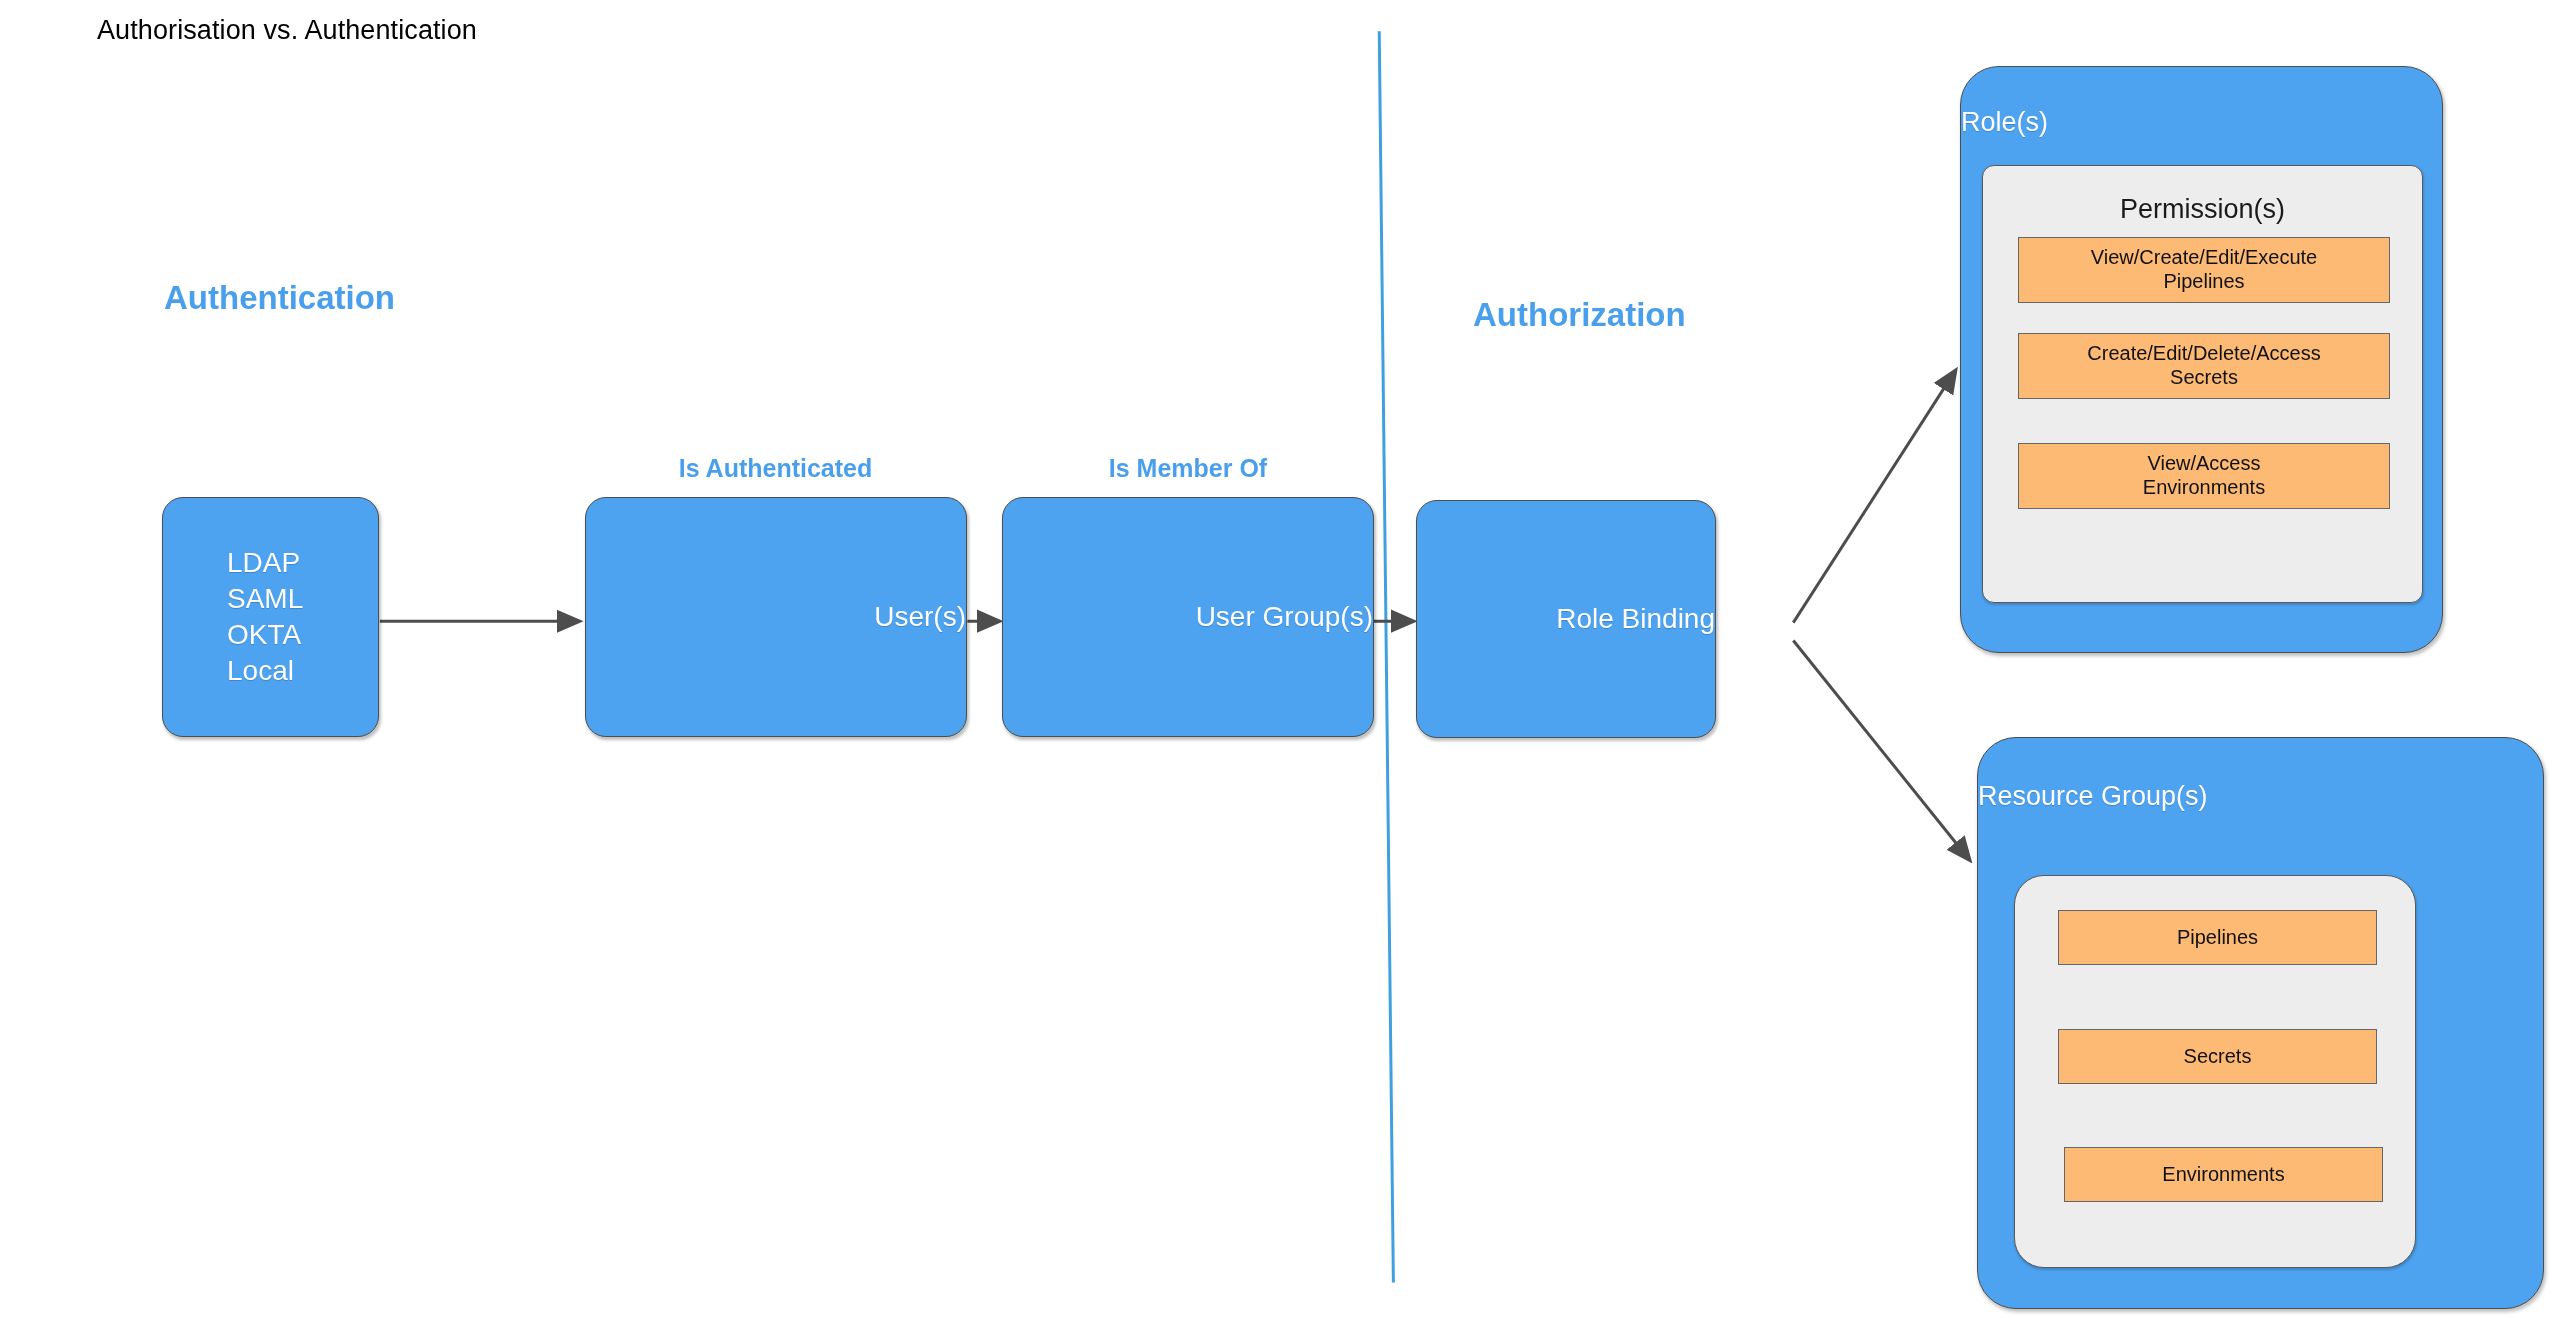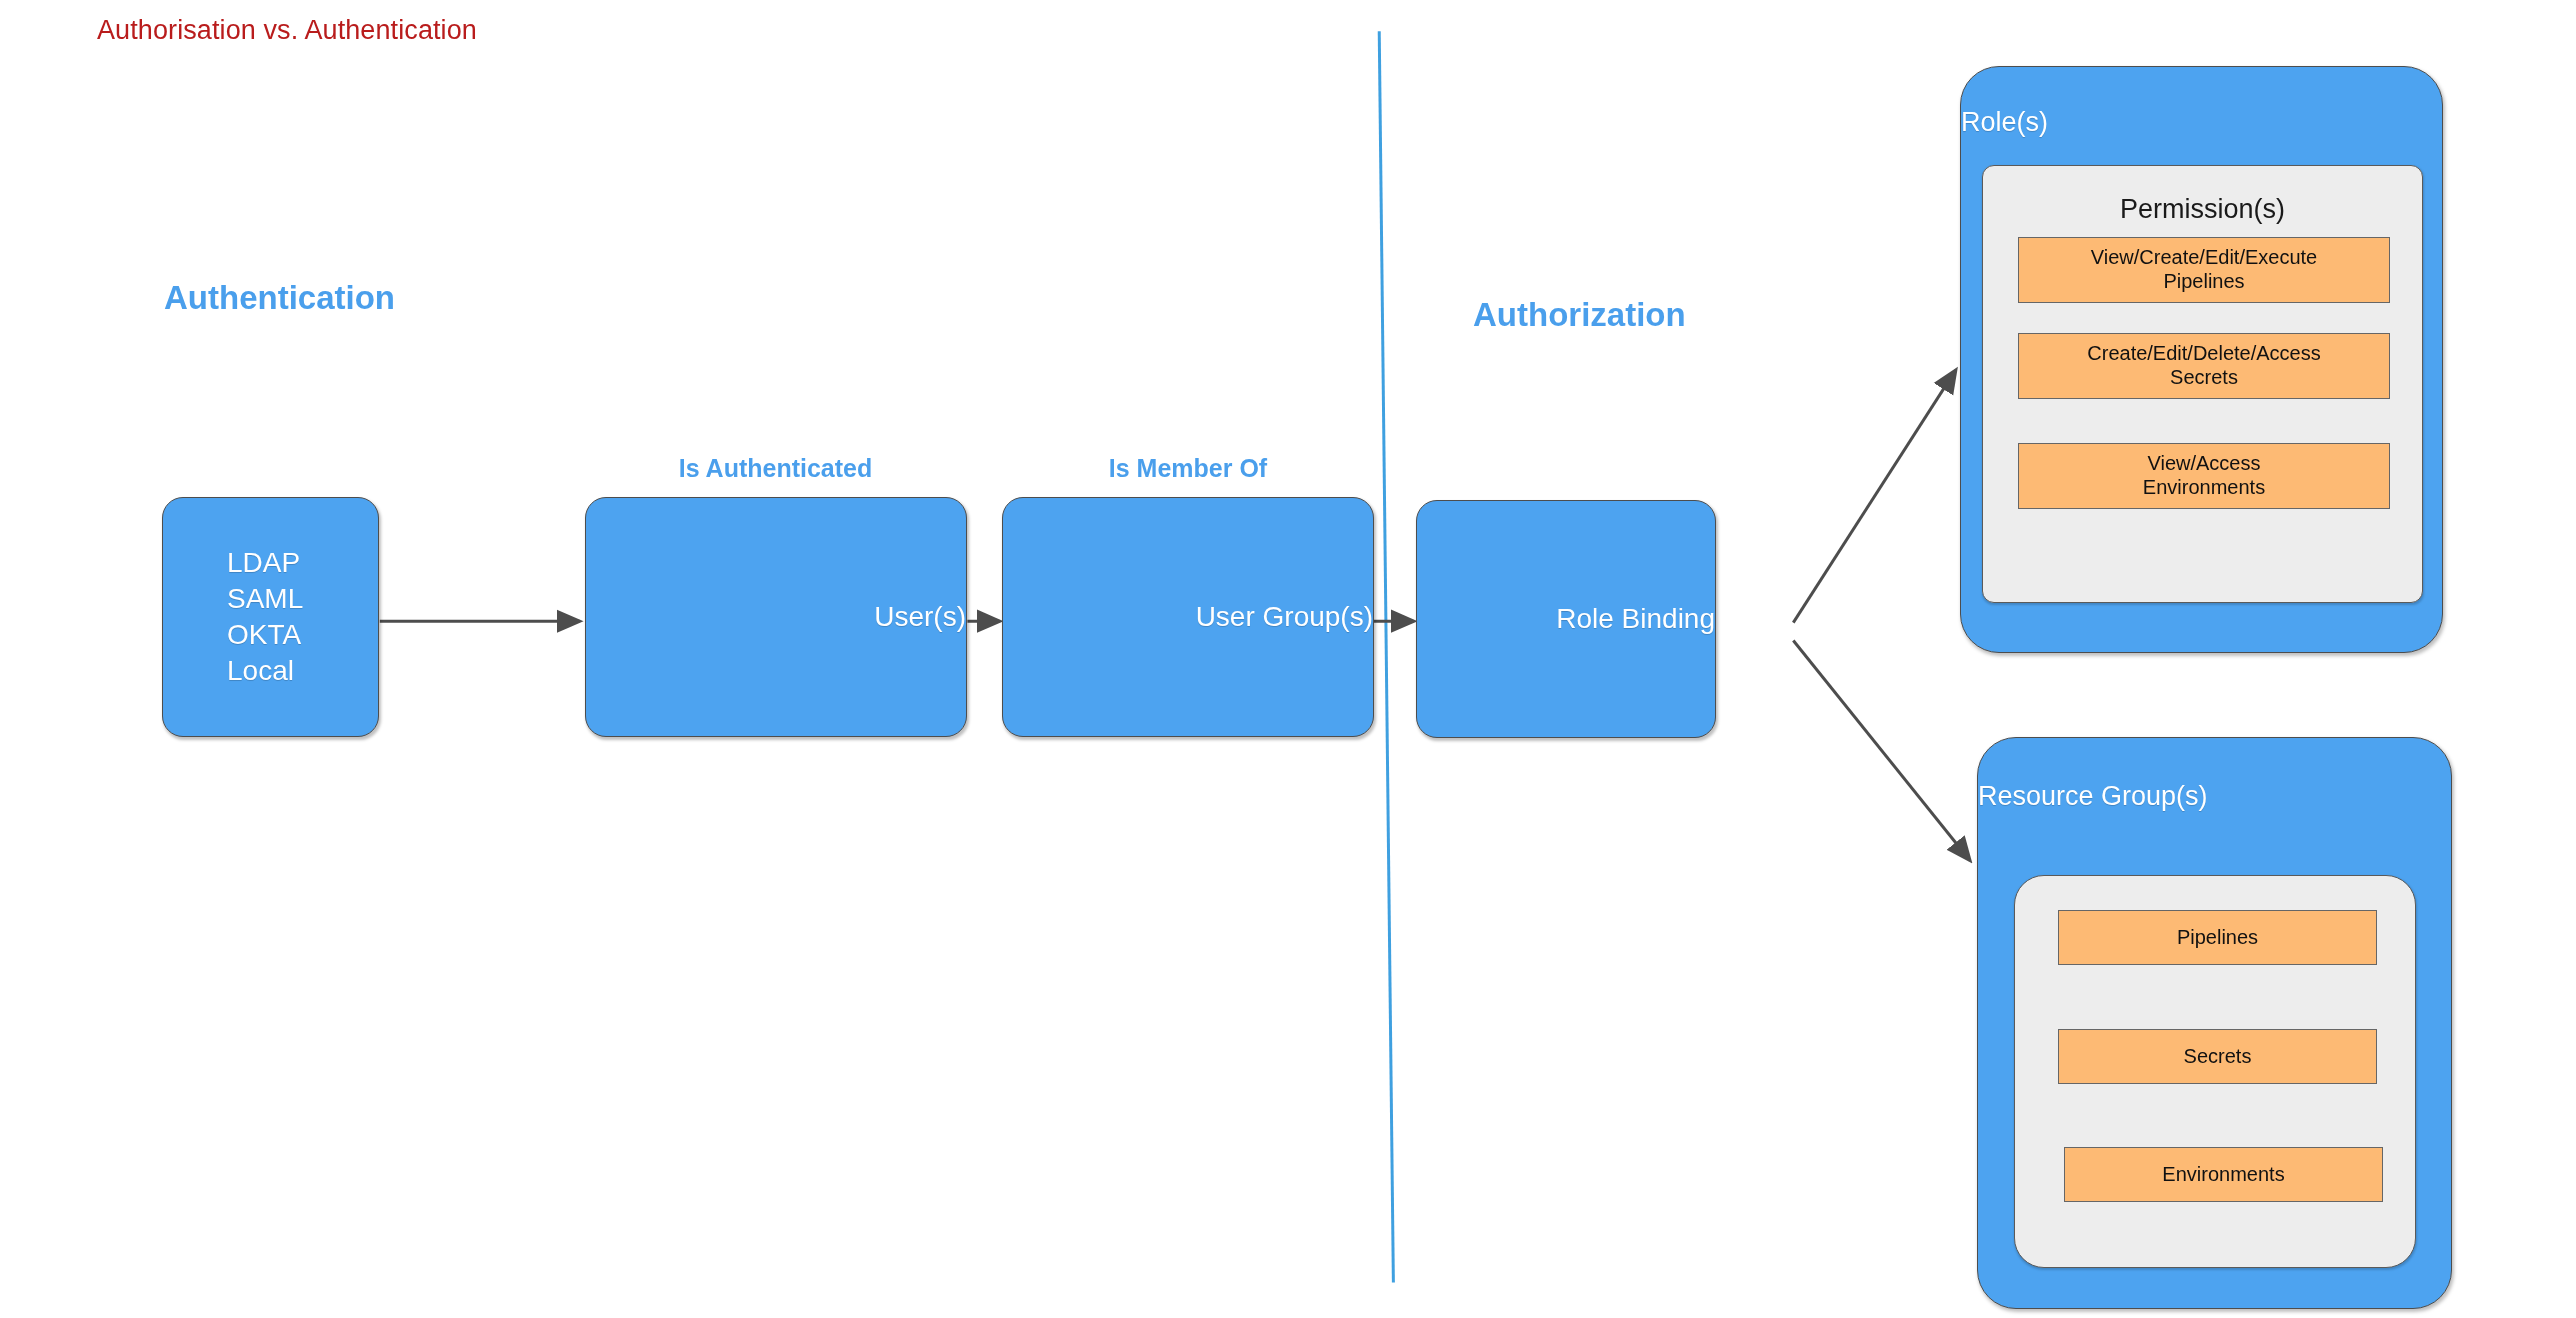--- a/index.html
+++ b/index.html
@@ -6,21 +6,21 @@
   body{
     width:2576px;height:1319px;position:relative;overflow:hidden;
     font-family:"Liberation Sans","DejaVu Sans",sans-serif;
     -webkit-font-smoothing:antialiased;
   }
   .stage{position:absolute;inset:0;}
 
   
   .doc-title{
     position:absolute;left:97px;top:15px;
-    font-size:27px;color:#b91c1c;letter-spacing:0.1px;white-space:nowrap;
+    font-size:27px;color:#000000;letter-spacing:0.1px;white-space:nowrap;
   }
   .section-heading{
     position:absolute;font-size:33px;font-weight:bold;color:#4a9fec;white-space:nowrap;
   }
   .edge-label{
     position:absolute;font-size:25px;font-weight:bold;color:#4a9fec;
     white-space:nowrap;text-align:center;
   }
 
   
@@ -132,21 +132,21 @@
 Pipelines</div>
 
       <div class="chip" style="left:35px;top:167px;width:372px;height:66px;">Create/Edit/Delete/Access
 Secrets</div>
 
       <div class="chip" style="left:35px;top:277px;width:372px;height:66px;">View/Access
 Environments</div>
     </div>
   </div>
 
-  <div class="gpanel" style="left:1977px;top:737px;width:475px;height:572px;">
+  <div class="gpanel" style="left:1977px;top:737px;width:567px;height:572px;">
 
     <div class="gpanel-title" style="top:43px;">Resource Group(s)</div>
 
     <div class="ginner" style="left:36px;top:137px;width:402px;height:393px;">
 
       <div class="chip" style="left:43px;top:34px;width:319px;height:55px;">Pipelines</div>
 
       <div class="chip" style="left:43px;top:153px;width:319px;height:55px;">Secrets</div>
 
       <div class="chip" style="left:49px;top:271px;width:319px;height:55px;">Environments</div>

